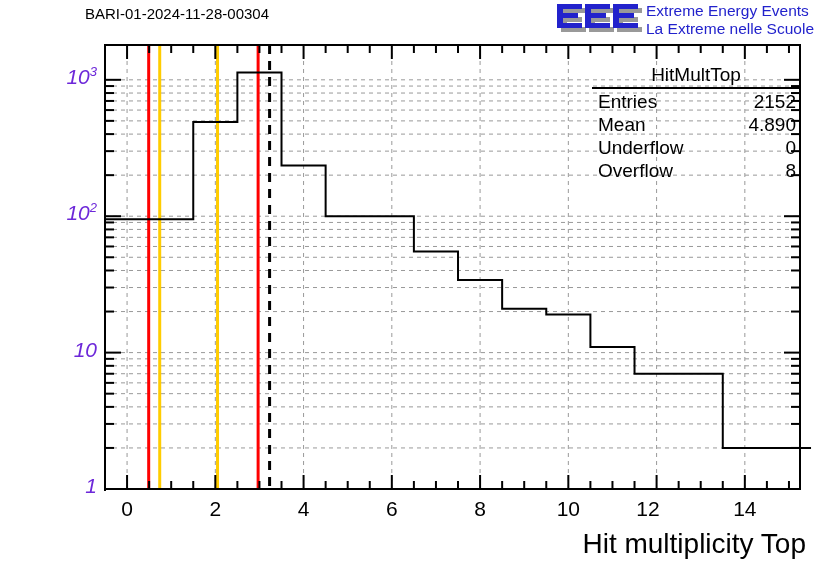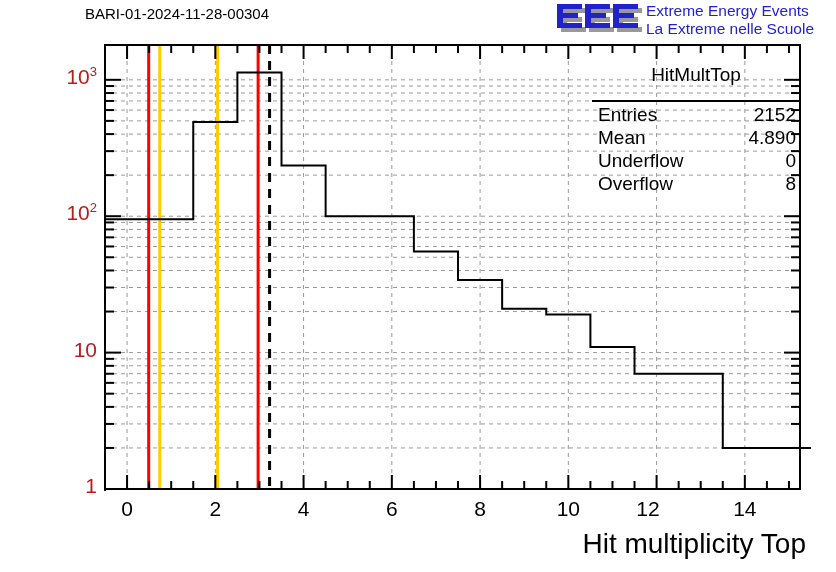--- a/index.html
+++ b/index.html
@@ -70,21 +70,22 @@
     box-sizing: border-box;
     background: transparent;
   }
 
   
   .ytick-label {
     position: absolute;
     text-align: right;
     font-size: 21px;
     white-space: nowrap;
-    color: #b91c1c;
+    color: #6d28d9;
+    font-style: italic;
   }
   .ytick-label sup {
     font-size: 0.62em;
     vertical-align: super;
     line-height: 0;
   }
   .xtick-label {
     position: absolute;
     text-align: center;
     font-size: 21px;
@@ -105,21 +106,21 @@
     position: absolute;
     left: 592px;
     top: 64px;
     width: 208px;
     font-size: 19px;
     color: #000;
     background: transparent;
   }
   #stats-box .stats-title {
     text-align: center;
-    padding-bottom: 14px;
+    padding-bottom: 1px;
     border-bottom: 2px solid #000;
     margin-bottom: 1px;
   }
   #stats-box .stats-row {
     display: flex;
     justify-content: space-between;
     line-height: 23px;
     padding: 0 4px 0 6px;
   }
   #stats-box .stats-row .sname { text-align: left; }

